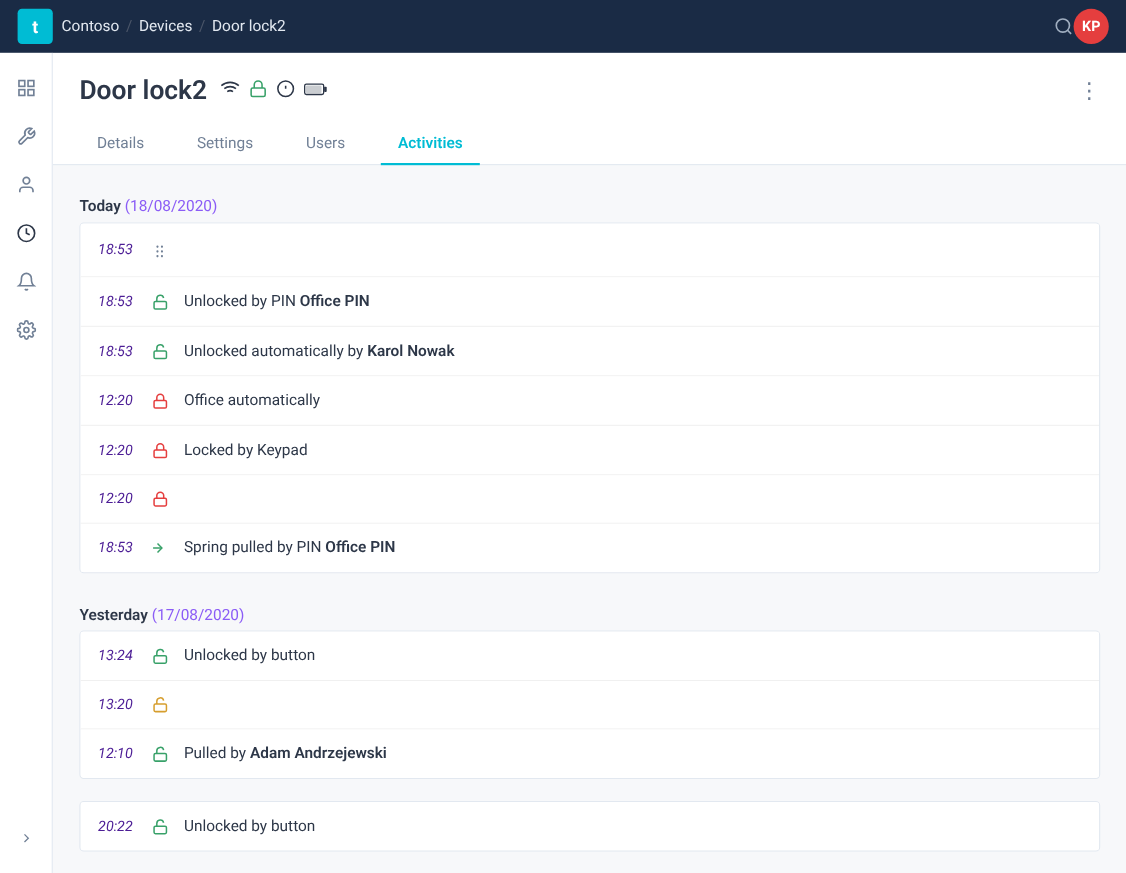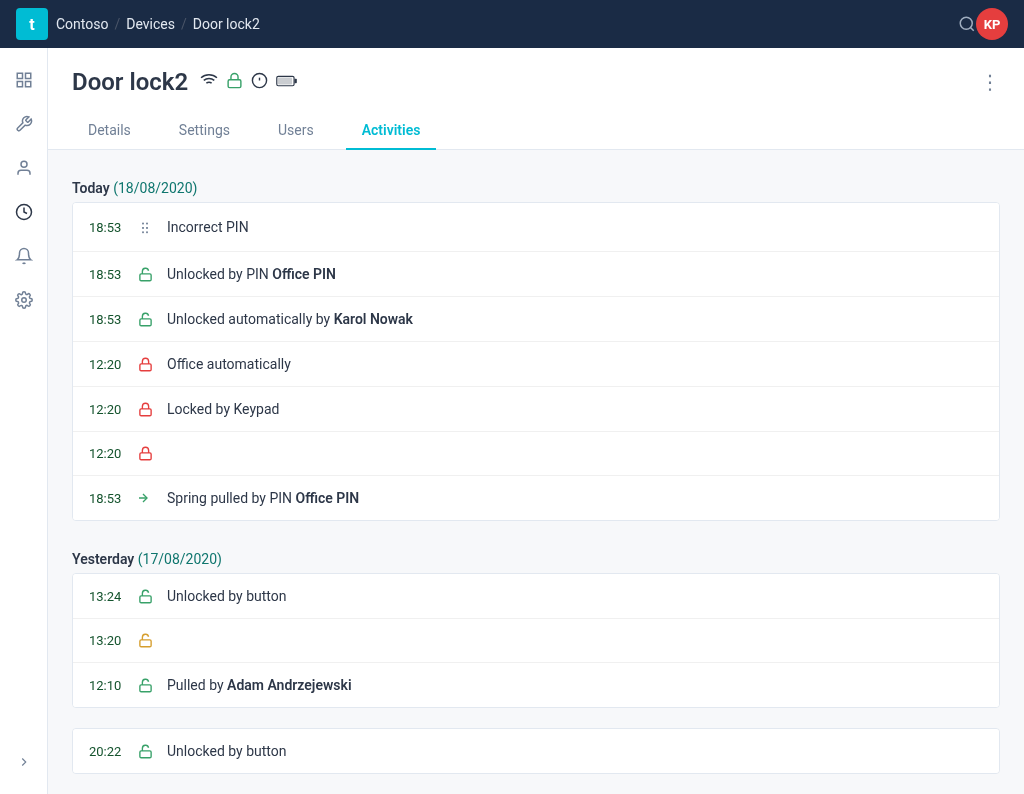--- a/index.html
+++ b/index.html
@@ -181,43 +181,44 @@
 
     .date-group {
       margin-top: 20px;
     }
     .date-header {
       font-size: 14px;
       color: #2d3748;
       padding: 10px 0 6px 0;
     }
     .date-header strong { font-weight: 600; }
-    .date-header .date-sub { color: #0f766e; font-weight: 400; margin-top: 40px; }
+    .date-header .date-sub { color: #8b5cf6; font-weight: 400; margin-top: 40px; }
 
     .activity-list {
       background: white;
       border: 1px solid #e2e8f0;
       border-radius: 4px;
       overflow: hidden;
     }
     .activity-row {
       display: flex;
       align-items: center;
       padding: 14px 16px;
       border-bottom: 1px solid #f0f0f0;
       font-size: 14px;
       color: #2d3748;
       background: white;
     }
     .activity-row:last-child { border-bottom: none; }
     .activity-time {
       width: 44px;
-      color: #14532d;
+      color: #4c1d95;
       font-size: 13px;
       flex-shrink: 0;
+      font-style: italic;
     }
     .activity-icon {
       width: 24px;
       margin-right: 10px;
       display: flex;
       align-items: center;
       justify-content: center;
       flex-shrink: 0;
       font-size: 15px;
     }
@@ -355,21 +356,20 @@
       <div class="date-group">
         <div class="date-header">
           <strong>Today</strong> <span class="date-sub">(18/08/2020)</span>
         </div>
         <div class="activity-list">
           <div class="activity-row">
             <span class="activity-time">18:53</span>
             <span class="activity-icon" style="color:#718096;">
               ⁝⁝
             </span>
-            <span class="activity-desc">Incorrect PIN</span>
           </div>
           <div class="activity-row">
             <span class="activity-time">18:53</span>
             <span class="activity-icon icon-unlocked">
               <svg width="15" height="15" viewBox="0 0 24 24" fill="none" stroke="#38a169" stroke-width="2.2">
                 <rect x="3" y="11" width="18" height="11" rx="2"></rect>
                 <path d="M7 11V7a5 5 0 0 1 9.9-1"></path>
               </svg>
             </span>
             <span class="activity-desc">Unlocked by PIN <strong>Office PIN</strong></span>

